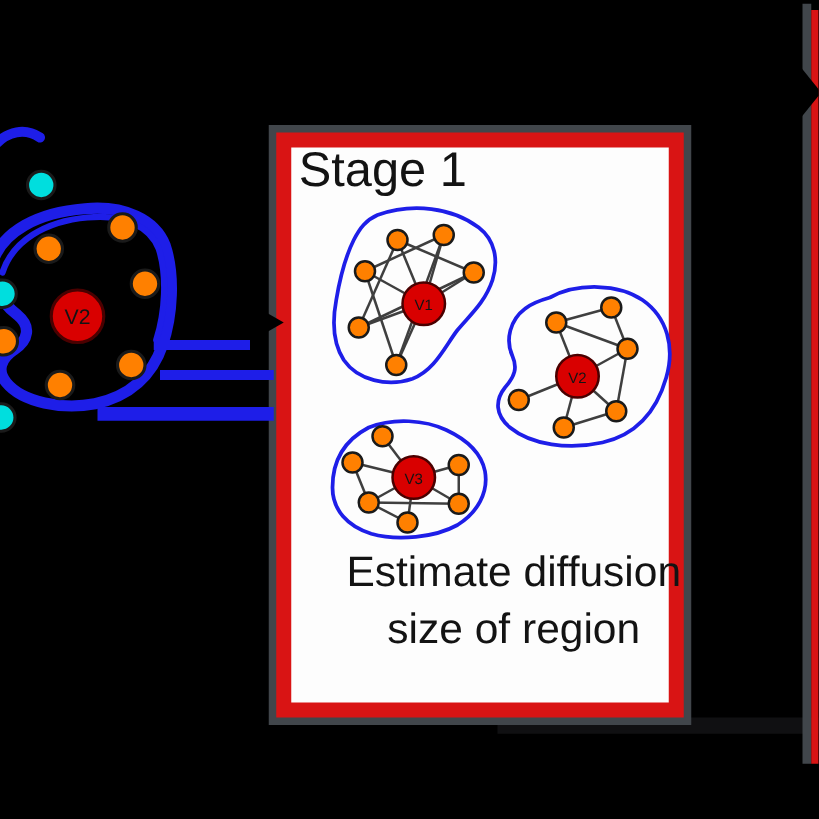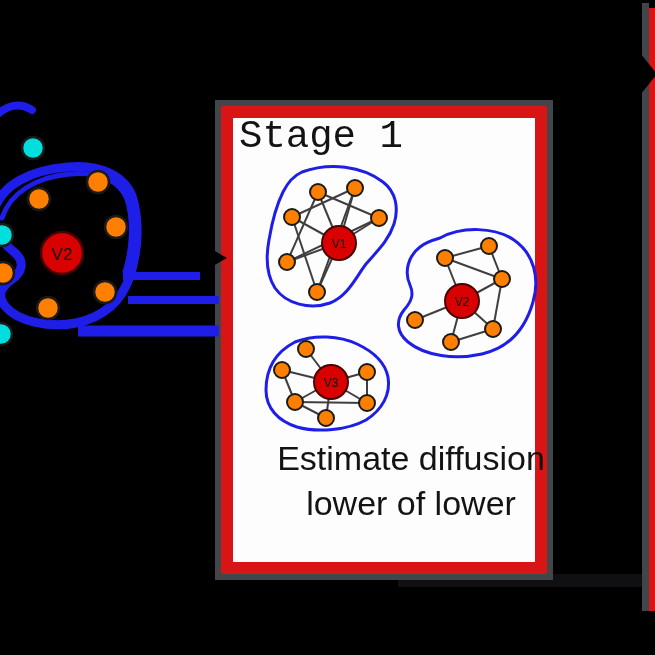--- a/index.html
+++ b/index.html
@@ -13,21 +13,20 @@
   }
   .stage svg { position: absolute; left: 0; top: 0; }
   .stage1-title {
     position: absolute;
     left: 239px;
     top: 116px;
     font-size: 39px;
     line-height: 42px;
     color: #131313;
     white-space: nowrap;
-    font-family: Liberation Mono, monospace;
   }
   .stage1-caption {
     position: absolute;
     left: 233px;
     top: 436px;
     width: 356px;
     text-align: center;
     font-size: 34px;
     line-height: 45px;
     color: #131313;
@@ -140,16 +139,16 @@
     <g id="layer-arrows">
         <polygon points="206,246 206,270 227,258" fill="#000000"></polygon>
         <polygon points="636,48 636,100 657,74" fill="#000000"></polygon>
       </g>
   </svg>
 
   <div class="stage1-title">Stage 1</div>
 
   <div class="stage1-caption">
     <div>Estimate diffusion</div>
-    <div>lower of lower</div>
+    <div>size of region</div>
   </div>
 
 </div>
 
 </body></html>

